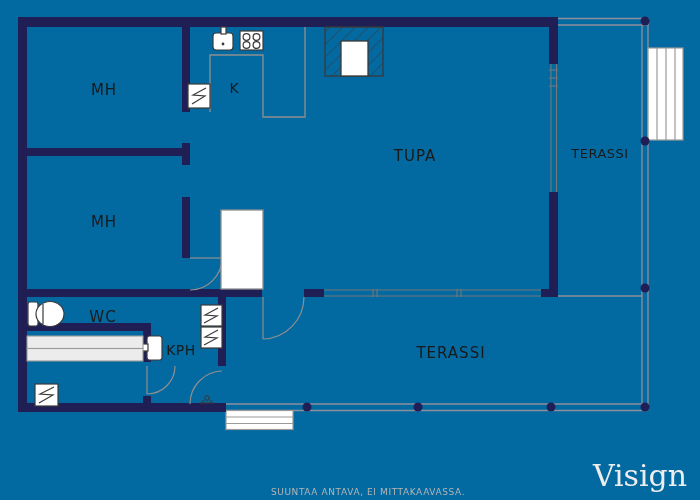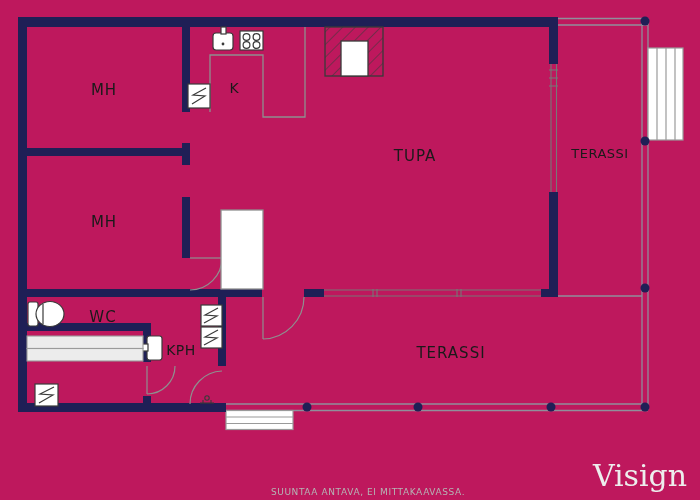--- a/index.html
+++ b/index.html
@@ -1,16 +1,16 @@
 <!DOCTYPE html>
 <html><head>
 <meta charset="utf-8">
 <style>
   html,body{margin:0;padding:0;background:#ffffff;}
-  .stage{position:relative;width:700px;height:500px;background:#be185d;overflow:hidden;
+  .stage{position:relative;width:700px;height:500px;background:#0369a1;overflow:hidden;
          font-family:"DejaVu Sans","Liberation Sans",sans-serif;}
   svg{position:absolute;left:0;top:0;}
   .room-label{fill:#1a1a1a;font-family:"DejaVu Sans","Liberation Sans",sans-serif;}
   .caption{fill:#b5b5b5;font-family:"DejaVu Sans","Liberation Sans",sans-serif;}
   .watermark{fill:#ededed;font-family:"DejaVu Serif","Liberation Serif",serif;}
 </style>
 </head>
 <body>
 
 <div class="stage">

